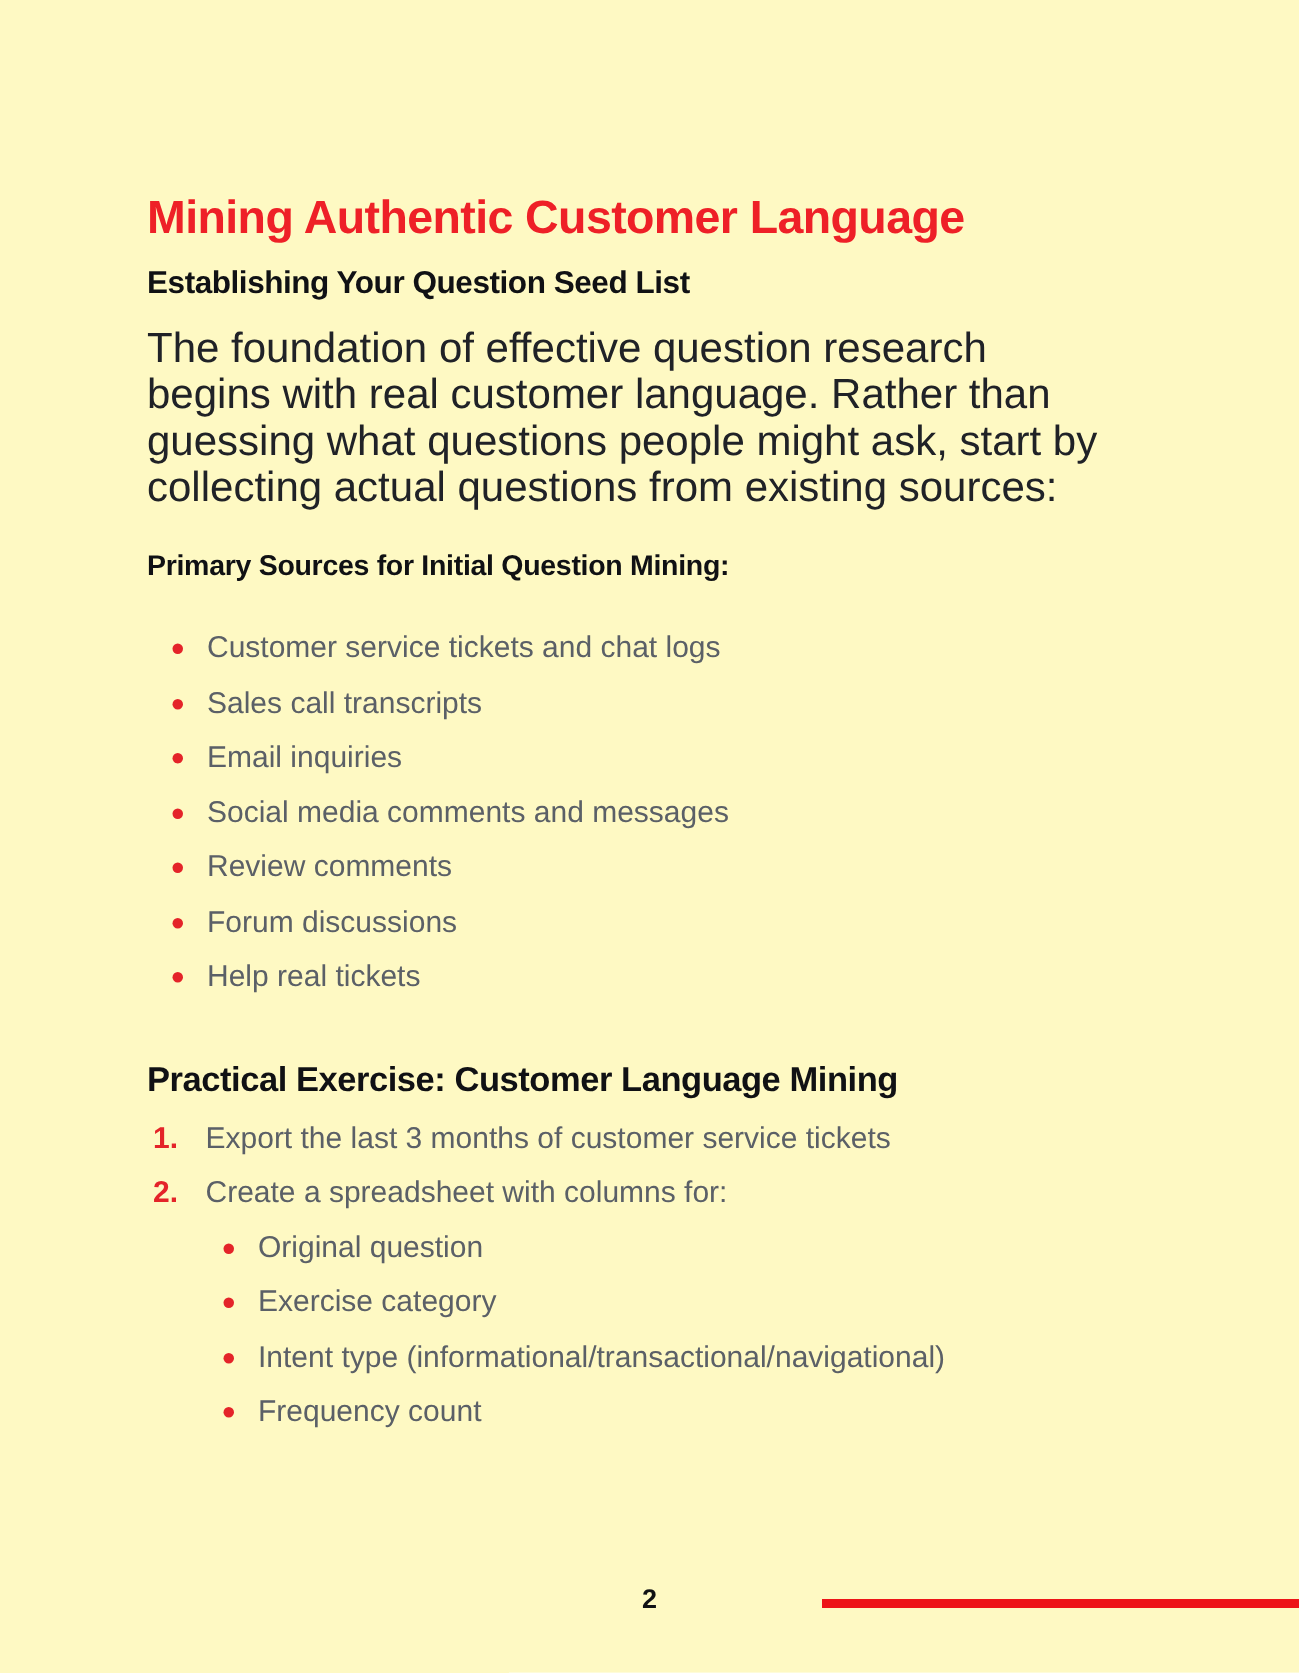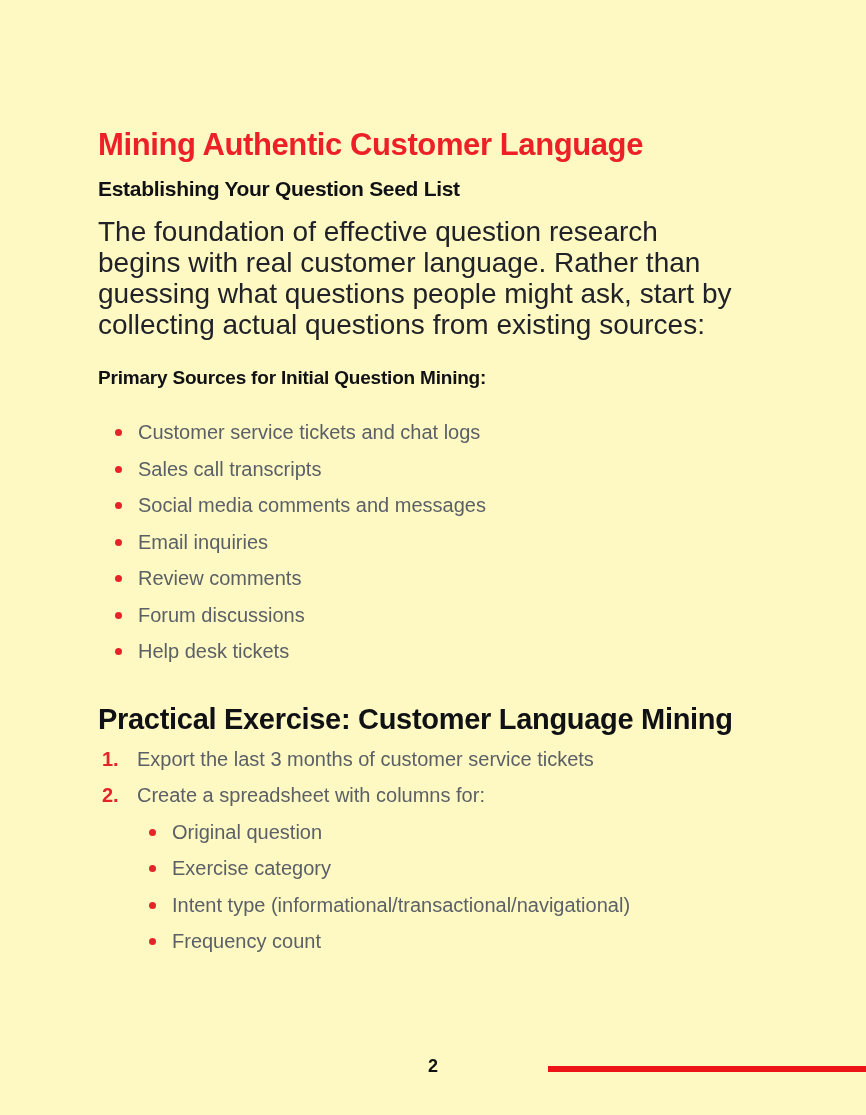--- a/index.html
+++ b/index.html
@@ -45,21 +45,21 @@
   h3.section-heading {
     font-size: 19px;
     line-height: 24px;
     font-weight: bold;
     letter-spacing: -0.2px;
     color: #101114;
   }
   h3.primary-heading { margin-top: 26px; }
   h3.practical-heading {
     margin-top: 36px;
-    font-size: 29px;
+    font-size: 23px;
     line-height: 27px;
     letter-spacing: -0.3px;
   }
   ul.dot-list {
     list-style: none;
     margin-top: 24px;
   }
   ul.dot-list li {
     position: relative;
     font-size: 20px;
@@ -123,25 +123,25 @@
 
     <h2 class="doc-subtitle">Establishing Your Question Seed List</h2>
 
     <p class="intro">The foundation of effective question research begins with real customer language. Rather than guessing what questions people might ask, start by collecting actual questions from existing sources:</p>
 
     <h3 class="section-heading primary-heading">Primary Sources for Initial Question Mining:</h3>
 
     <ul class="dot-list">
       <li><span class="dot"></span><span>Customer service tickets and chat logs</span></li>
       <li><span class="dot"></span><span>Sales call transcripts</span></li>
+      <li><span class="dot"></span><span>Email inquiries</span></li>
       <li><span class="dot"></span><span>Social media comments and messages</span></li>
-      <li><span class="dot"></span><span>Email inquiries</span></li>
       <li><span class="dot"></span><span>Review comments</span></li>
       <li><span class="dot"></span><span>Forum discussions</span></li>
-      <li><span class="dot"></span><span>Help desk tickets</span></li>
+      <li><span class="dot"></span><span>Help real tickets</span></li>
     </ul>
 
     <h3 class="section-heading practical-heading">Practical Exercise: Customer Language Mining</h3>
 
     <ol class="step-list">
       <li><span class="num">1.</span><span>Export the last 3 months of customer service tickets</span></li>
       <li><span class="num">2.</span><span>Create a spreadsheet with columns for:</span></li>
     </ol>
 
     <ul class="dot-list nested-list">

